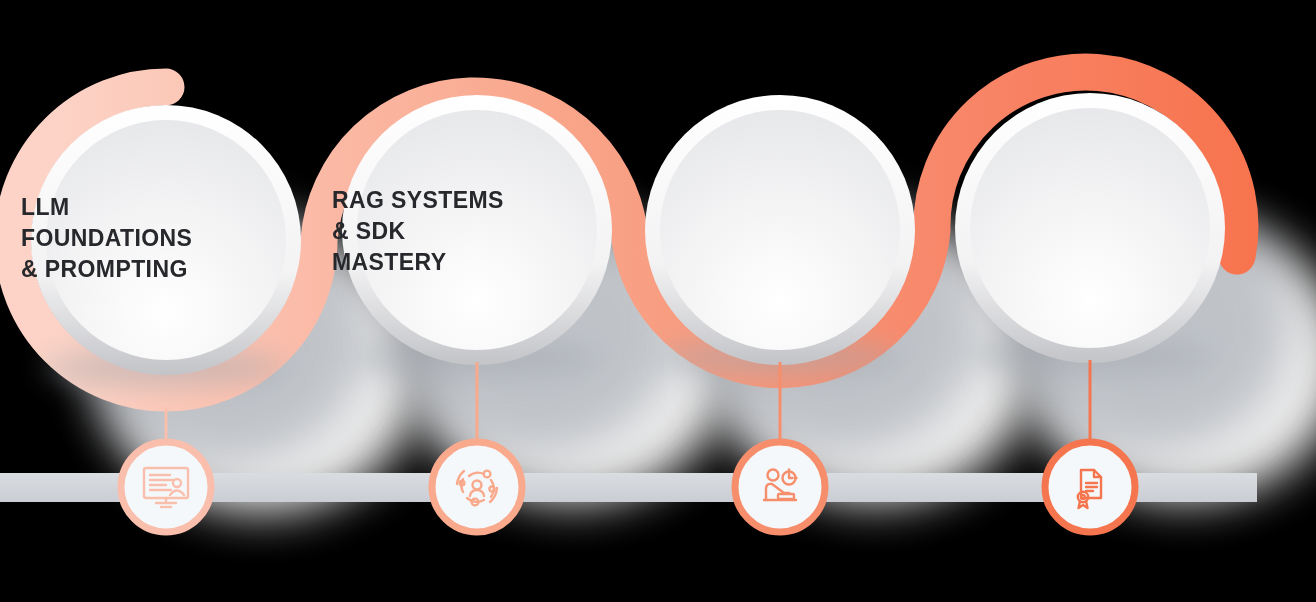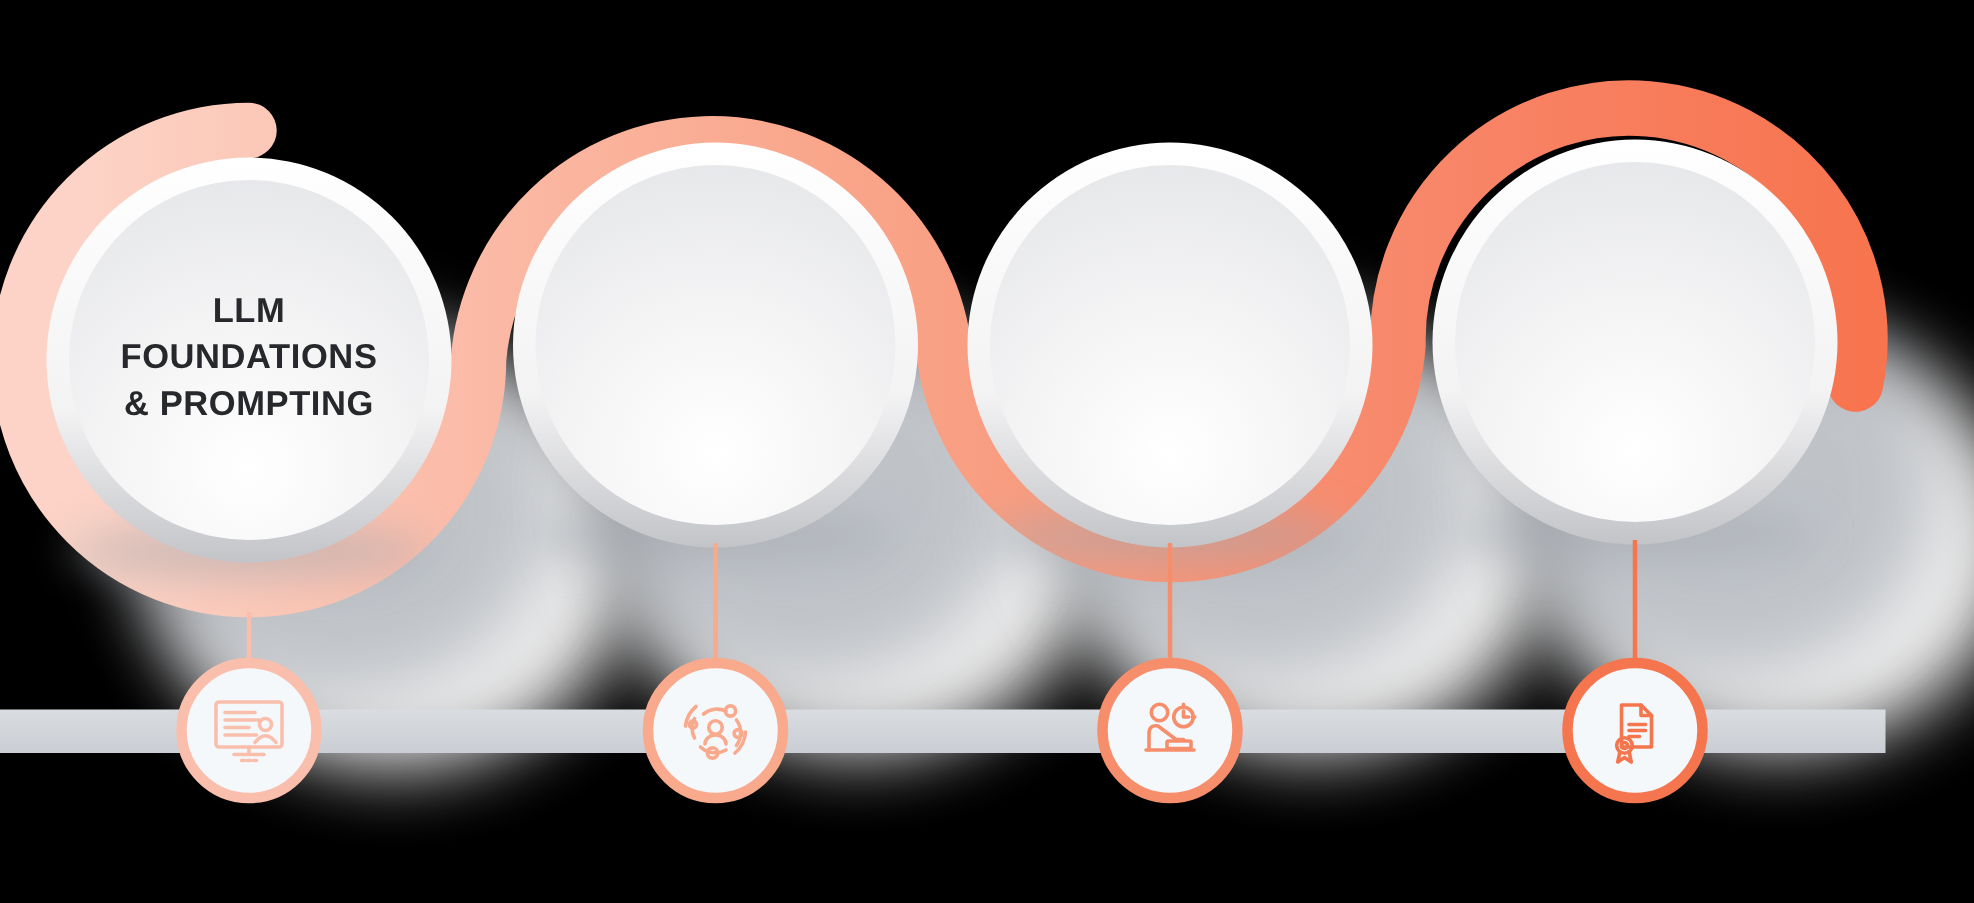--- a/index.html
+++ b/index.html
@@ -8,21 +8,20 @@
     width:1316px;height:602px;
     overflow:hidden;
     font-family:"Liberation Sans", sans-serif;
     background:#000;
   }
   .canvas svg{position:absolute;left:0;top:0;}
   .stage-label{
     position:absolute;
     width:290px;
     transform:translate(-50%,-50%);
-    text-align:center;
     white-space:pre-line;
     font-weight:bold;
     font-size:23px;
     line-height:31px;
     letter-spacing:.4px;
     color:#26282b;
     text-transform:uppercase;
   }
   .stage-label.s1{left:166px;top:238px;}
   .stage-label.s2{left:477px;top:231px;}
@@ -171,14 +170,17 @@
       <circle cx="-7" cy="10" r="5.2"></circle>
       <circle cx="-7" cy="10" r="2"></circle>
       <path d="M -10 14 L -11.5 21 L -7 18 L -2.5 21 L -4 14"></path>
     </g>
   </g>
 </svg>
 
 <div class="stage-label s1">LLM
 FOUNDATIONS
 &amp; PROMPTING</div>
+<div class="stage-label s2">RAG SYSTEMS
+&amp; SDK
+MASTERY</div>
 
 </div>
 
 </body></html>

